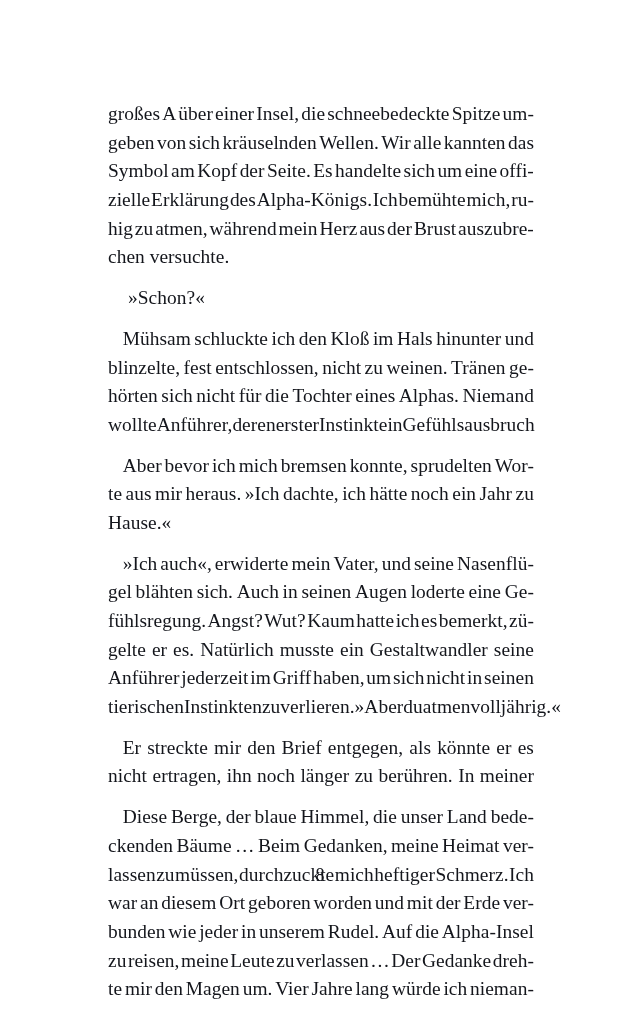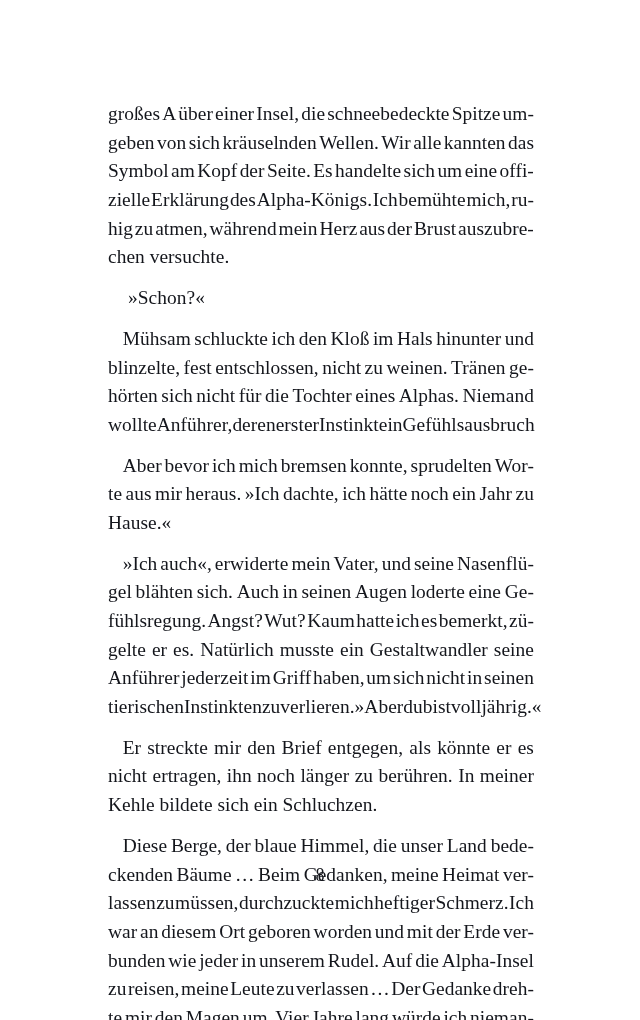--- a/index.html
+++ b/index.html
@@ -258,21 +258,21 @@
           <span>in</span>
           <span>seinen</span>
         </span>
         <span class="line just">
           <span>tierischen</span>
           <span>Instinkten</span>
           <span>zu</span>
           <span>verlieren.</span>
           <span>»Aber</span>
           <span>du</span>
-          <span>bist</span>
+          <span>atmen</span>
           <span>volljährig.«</span>
         </span>
       </p>
       <p class="para">
         <span class="line just">
           <span>&nbsp;&nbsp;&nbsp;Er</span>
           <span>streckte</span>
           <span>mir</span>
           <span>den</span>
           <span>Brief</span>
@@ -286,21 +286,20 @@
           <span>nicht</span>
           <span>ertragen,</span>
           <span>ihn</span>
           <span>noch</span>
           <span>länger</span>
           <span>zu</span>
           <span>berühren.</span>
           <span>In</span>
           <span>meiner</span>
         </span>
-        <span class="line last">Kehle bildete sich ein Schluchzen.</span>
       </p>
       <p class="para">
         <span class="line just">
           <span>&nbsp;&nbsp;&nbsp;Diese</span>
           <span>Berge,</span>
           <span>der</span>
           <span>blaue</span>
           <span>Himmel,</span>
           <span>die</span>
           <span>unser</span>

